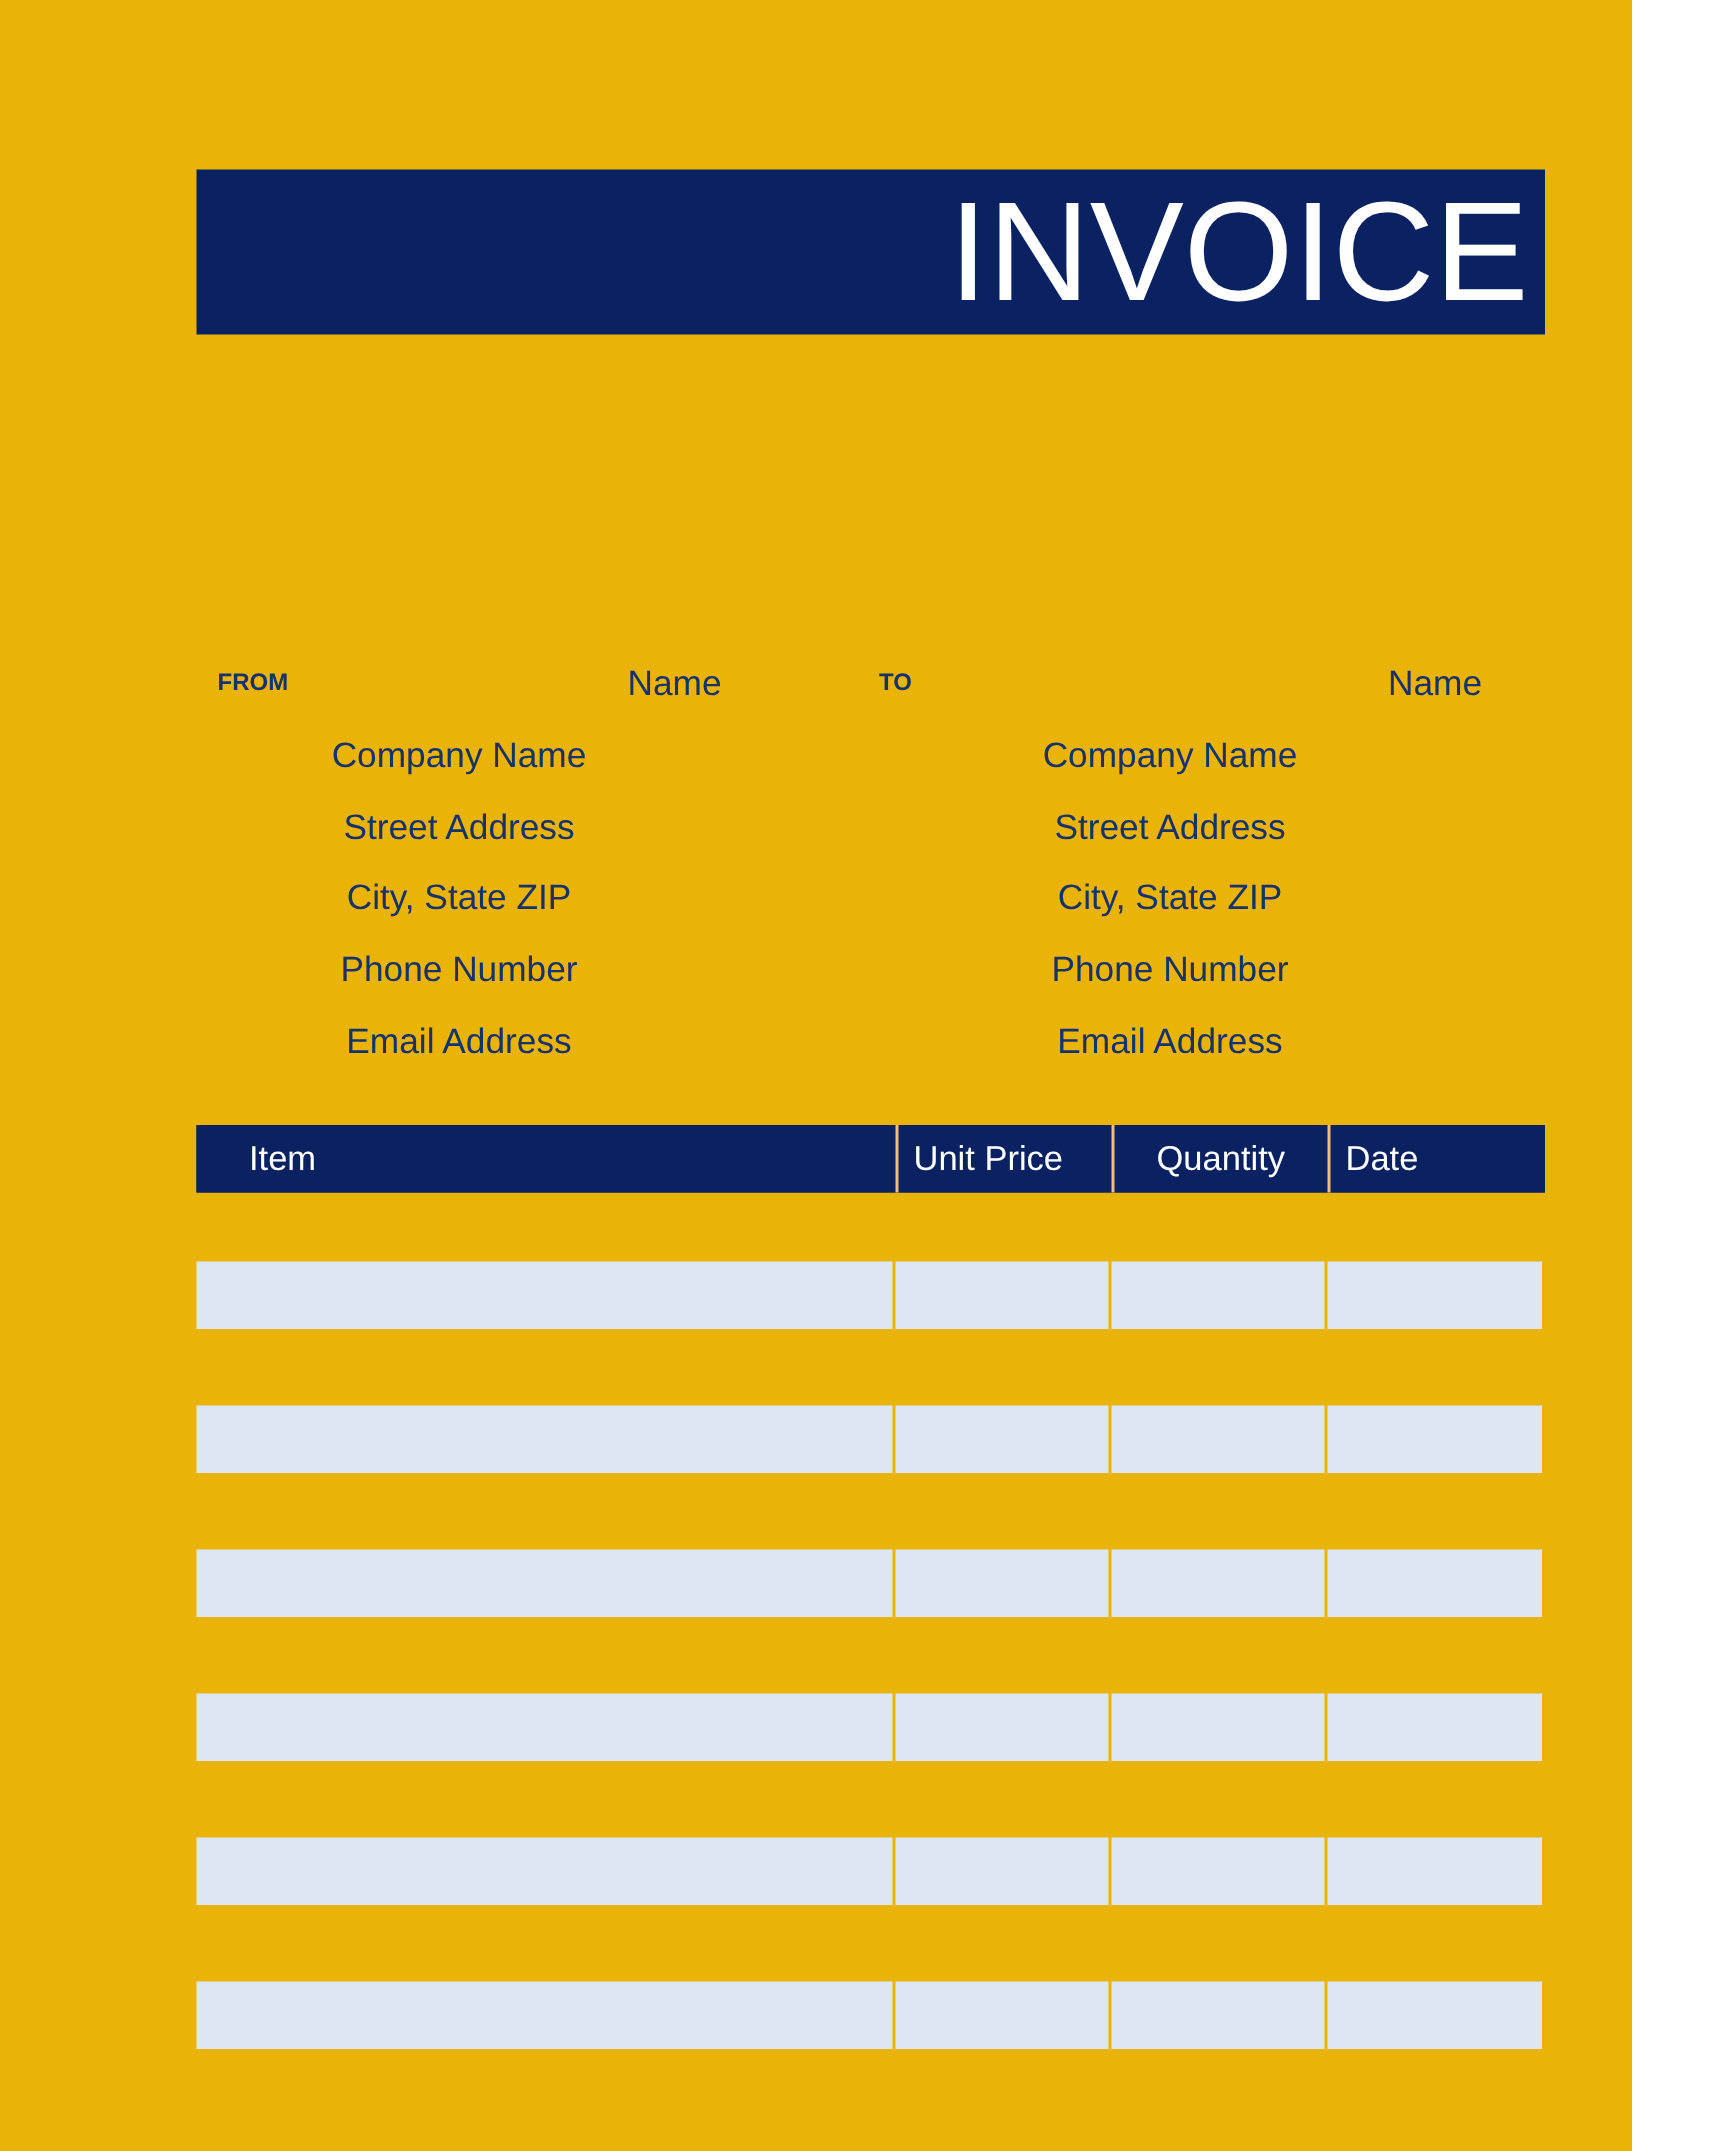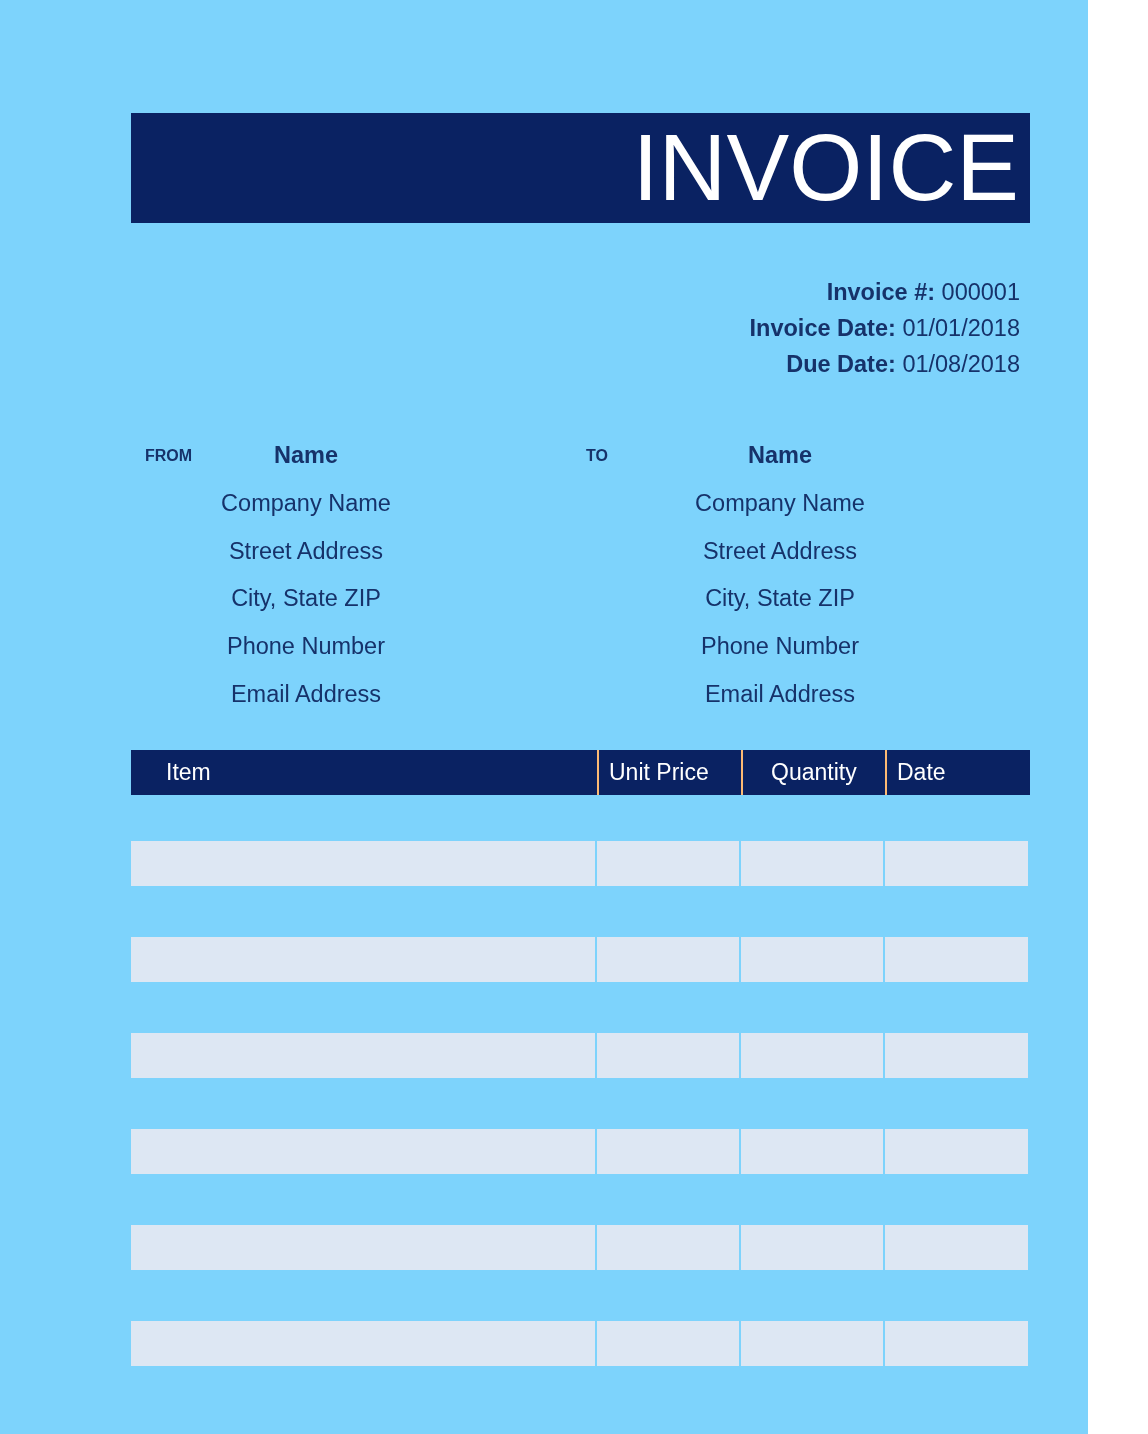--- a/index.html
+++ b/index.html
@@ -13,21 +13,21 @@
     position: relative;
     font-family: "Liberation Sans", sans-serif;
     overflow: hidden;
   }
 
   .page {
     position: absolute;
     left: 0; top: 0;
     width: 1088px;
     height: 1434px;
-    background: #7dd3fc;
+    background: #eab308;
   }
 
   
   .header-banner {
     position: absolute;
     left: 131px;
     top: 113px;
     width: 899px;
     height: 110px;
     background: #0a2262;
@@ -84,23 +84,22 @@
   .party-label {
     position: absolute;
     left: 14px;
     top: 0;
     font-weight: bold;
     font-size: 16px;
     line-height: 47.8px;
   }
   .party-name {
     display: block;
-    text-align: center;
-    line-height: 47.8px;
-    font-weight: bold;
+    text-align: right;
+    line-height: 47.8px;
   }
   .party-line {
     display: block;
     text-align: center;
     line-height: 47.8px;
     white-space: nowrap;
   }
 
   
   .table {
@@ -158,34 +157,20 @@
 </style>
 </head>
 <body>
 
 <div class="page">
 
   <div class="header-banner">
     <div class="invoice-title">INVOICE</div>
   </div>
 
-  <div class="meta-block">
-    <div class="meta-row">
-      <span class="meta-label">Invoice #:</span>
-      <span class="meta-value">000001</span>
-    </div>
-    <div class="meta-row">
-      <span class="meta-label">Invoice Date:</span>
-      <span class="meta-value">01/01/2018</span>
-    </div>
-    <div class="meta-row">
-      <span class="meta-label">Due Date:</span>
-      <span class="meta-value">01/08/2018</span>
-    </div>
-  </div>
 
   <div class="party party-from">
     <div class="party-head">
       <span class="party-label">FROM</span>
       <span class="party-name">Name</span>
     </div>
     <span class="party-line">Company Name</span>
     <span class="party-line">Street Address</span>
     <span class="party-line">City, State ZIP</span>
     <span class="party-line">Phone Number</span>

